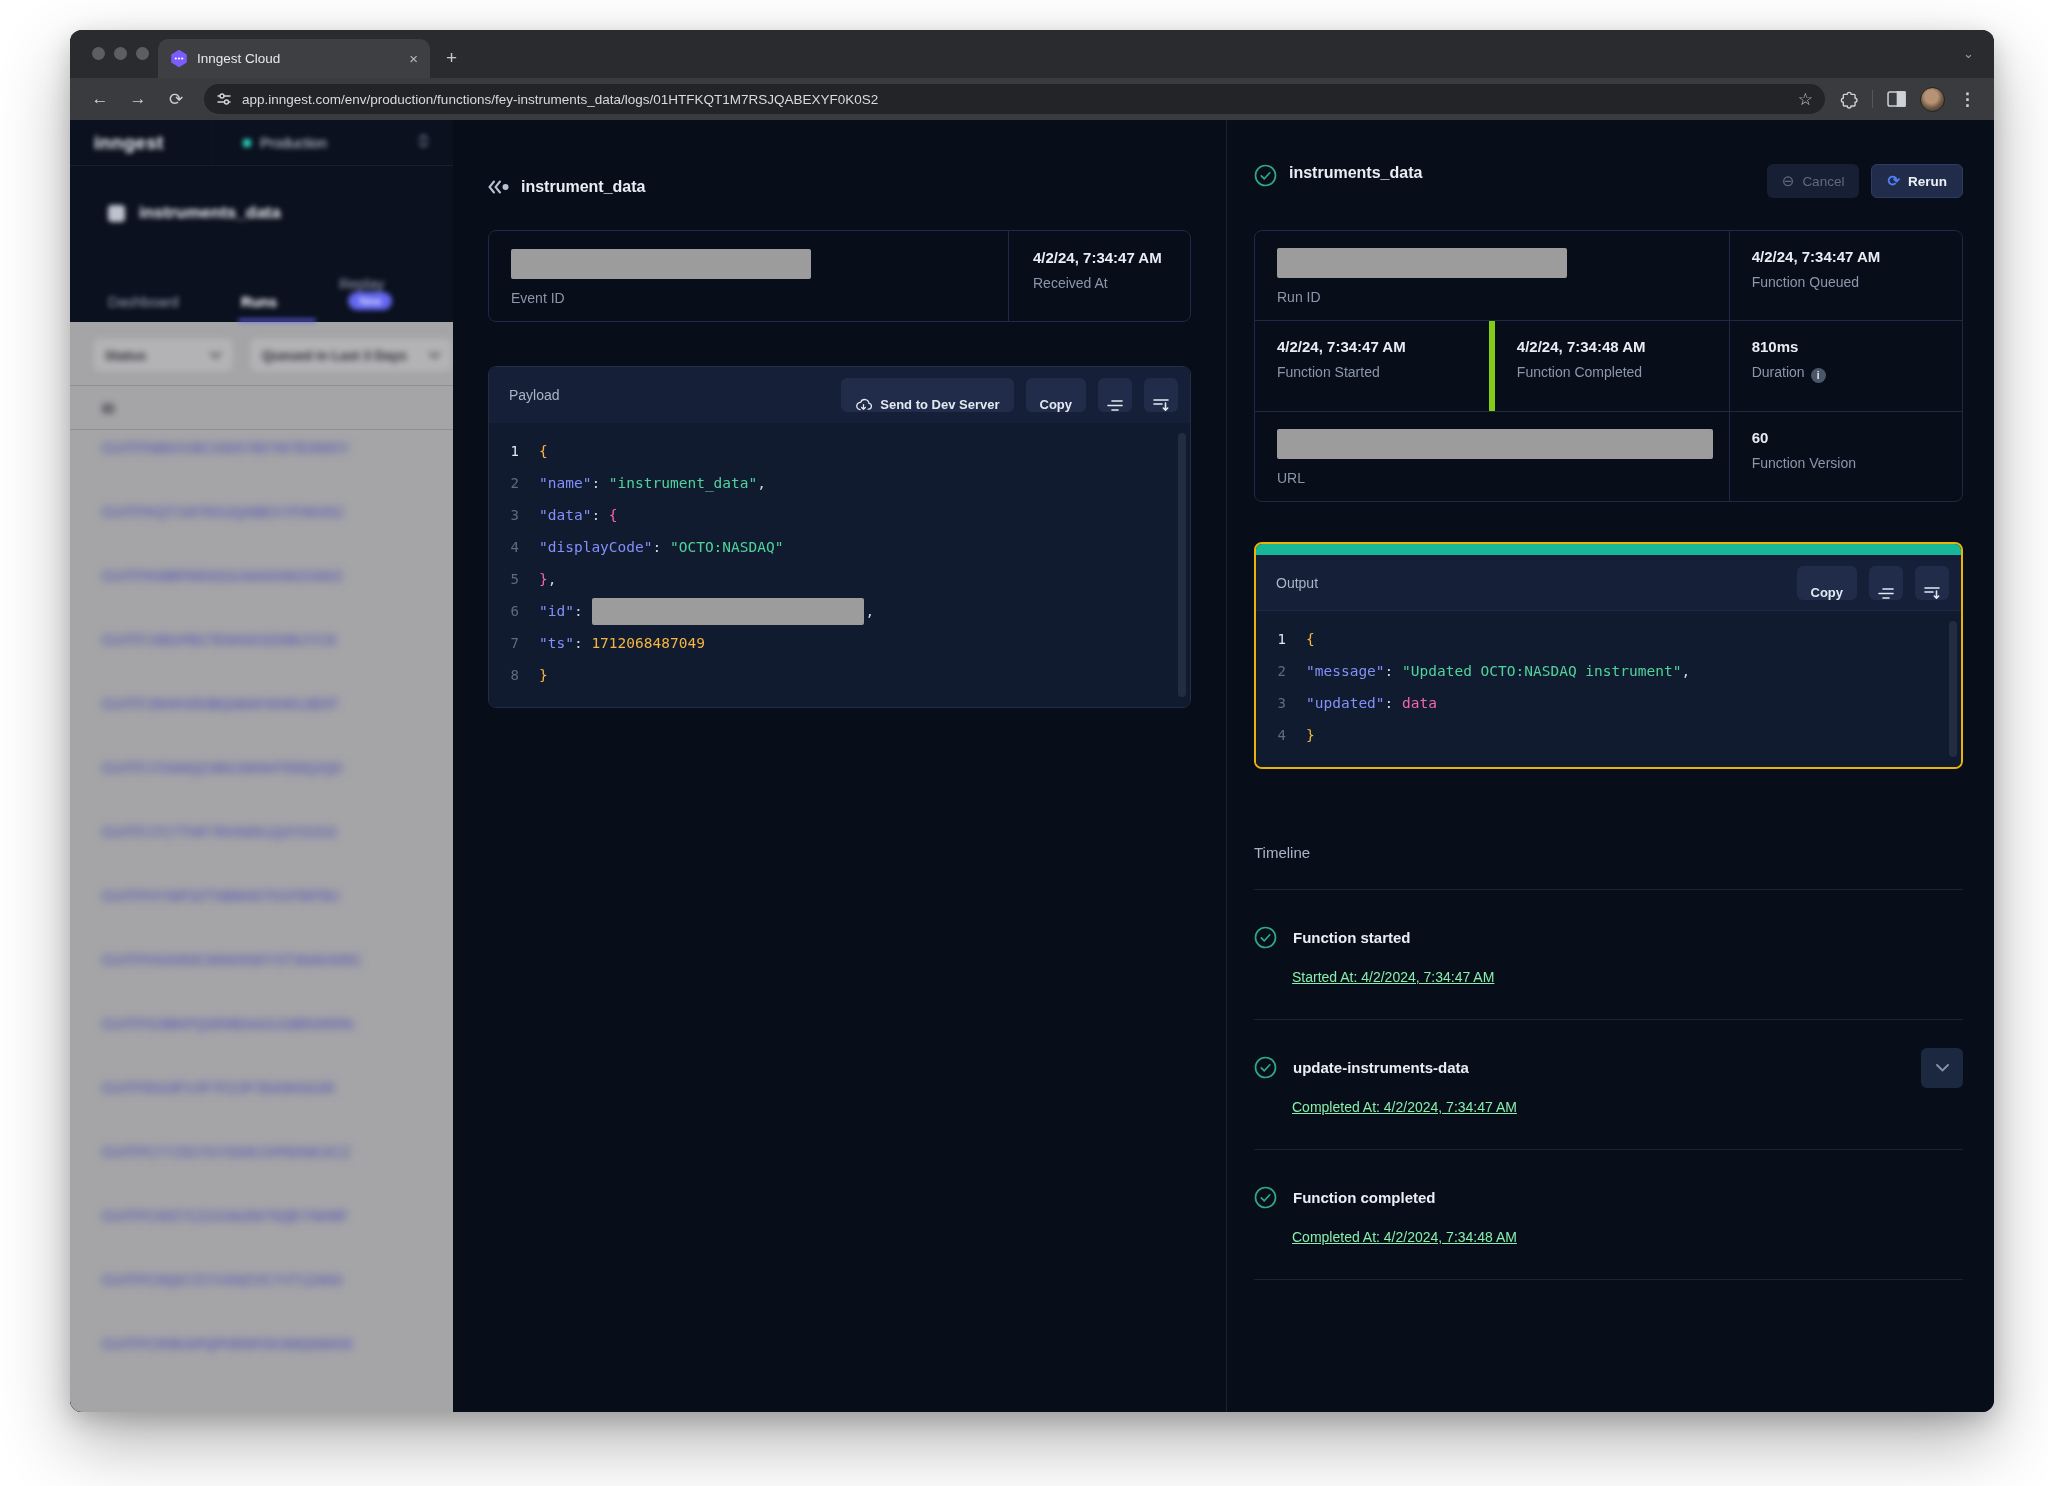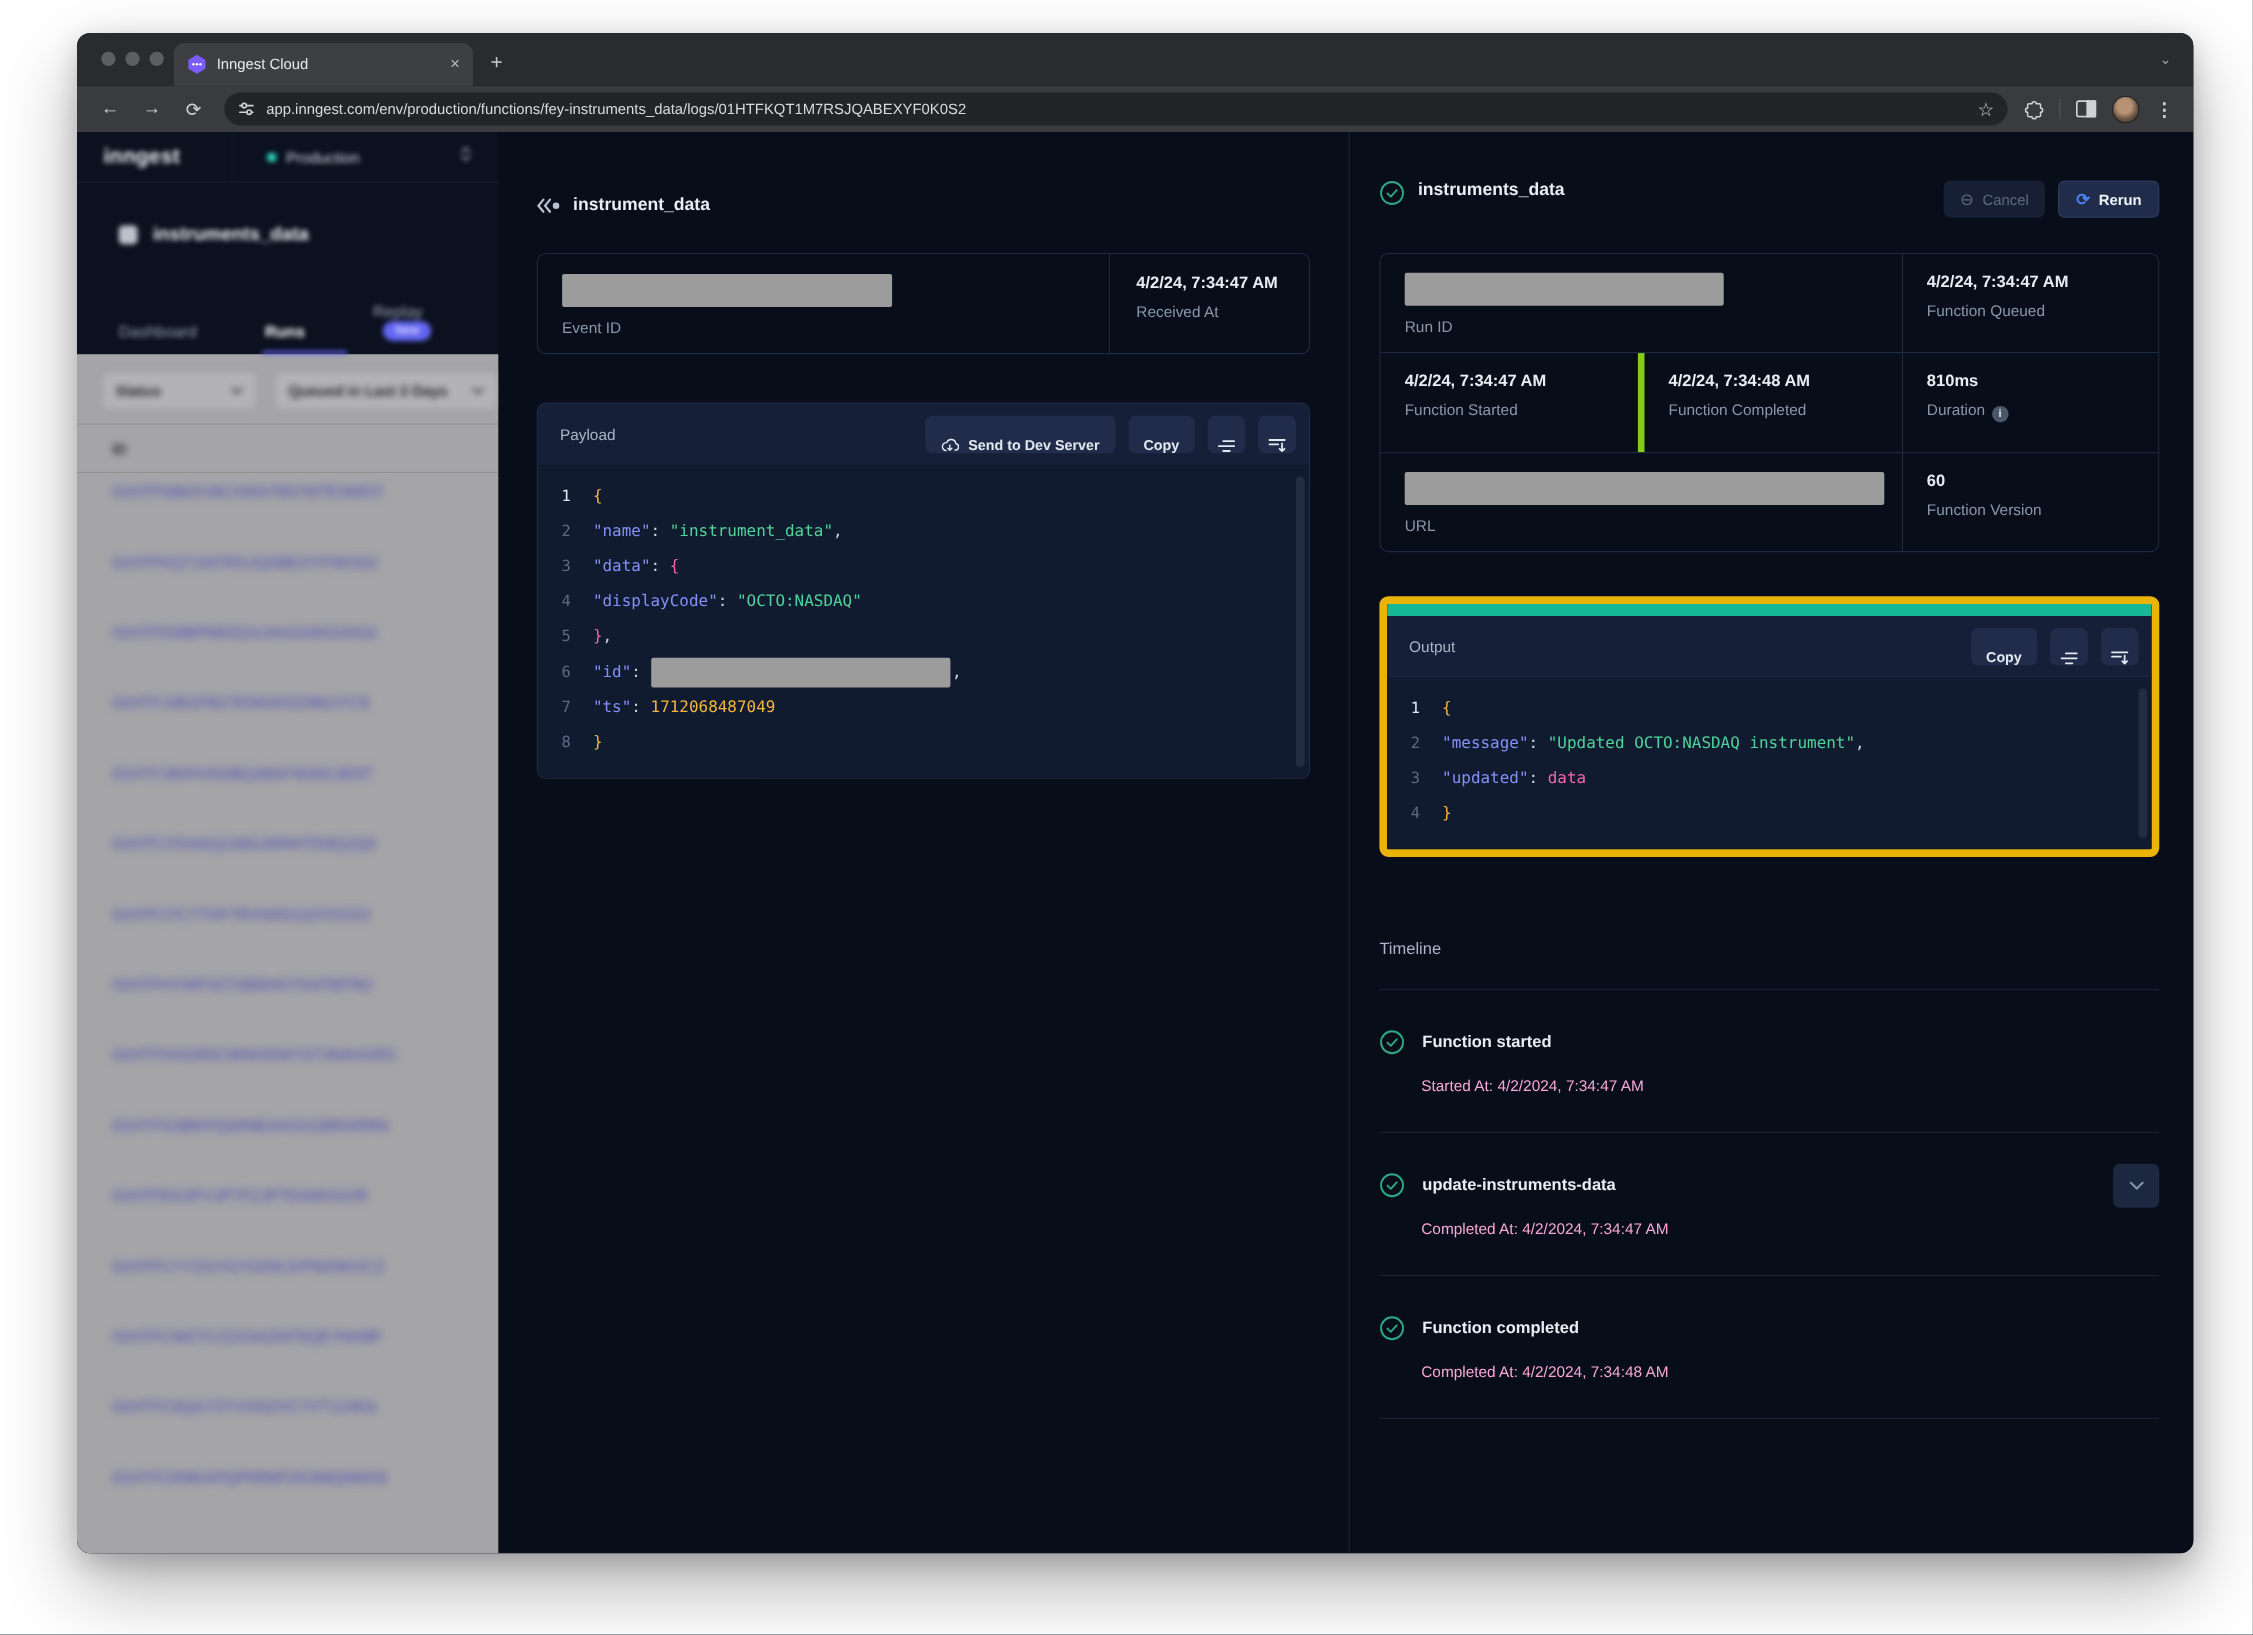--- a/index.html
+++ b/index.html
@@ -111,29 +111,29 @@
   .rc-right { width:33%; border-left:1px solid #1e2943; display:flex; flex-direction:column; }
   .rc-row { flex:1; display:flex; border-bottom:1px solid #1e2943; }
   .rc-row:last-child { border-bottom:none; }
   .rc-cell { padding:17px 0 0 22px; flex:1; }
   .rc-cell + .rc-cell { border-left:6px solid #84cc16; }
   .rid-redact { width:290px; height:30px; margin-bottom:11px; }
   .url-redact { width:436px; height:30px; margin-bottom:11px; }
   .info-ic { display:inline-flex; width:15px; height:15px; border-radius:50%; background:#4b5768; color:#e6ecf4;
     font-size:10px; align-items:center; justify-content:center; vertical-align:-2px; margin-left:6px; font-weight:700; font-style:normal; }
 
-  .out-card { margin-top:40px; border:7px solid #eab308; border-radius:8px; overflow:hidden; }
+  .out-card { margin-top:40px; border:2px solid #eab308; border-radius:8px; overflow:hidden; }
   .out-bar { height:11px; background:#17b897; }
   .out-head { height:56px; background:#151f38; display:flex; align-items:center; padding:0 12px 0 20px; border-bottom:1px solid #1d2742; }
 
   .tl-title { color:#aab4c6; font-size:15px; margin-top:75px; padding-bottom:28px; border-bottom:1px solid #1a2336; }
   .tl-item { padding:36px 0 34px 0; border-bottom:1px solid #1a2336; position:relative; }
   .tl-row { display:flex; align-items:center; gap:16px; }
   .tl-t { color:#e9edf4; font-size:15px; font-weight:600; }
-  .tl-s { color:#f9a8d4; font-size:14px; margin:20px 0 0 38px; }
+  .tl-s { color:#86efac; font-size:14px; margin:20px 0 0 38px;text-decoration:underline; }
   .tl-chev { position:absolute; right:0; top:28px; width:42px; height:40px; background:#1c2740; border:none;
     border-radius:6px; color:#8494ad; display:flex; align-items:center; justify-content:center; }
   .check-svg { flex:none; }
 </style>
 </head>
 <body>
 
 <div class="window">
 
   <div class="tabstrip">

